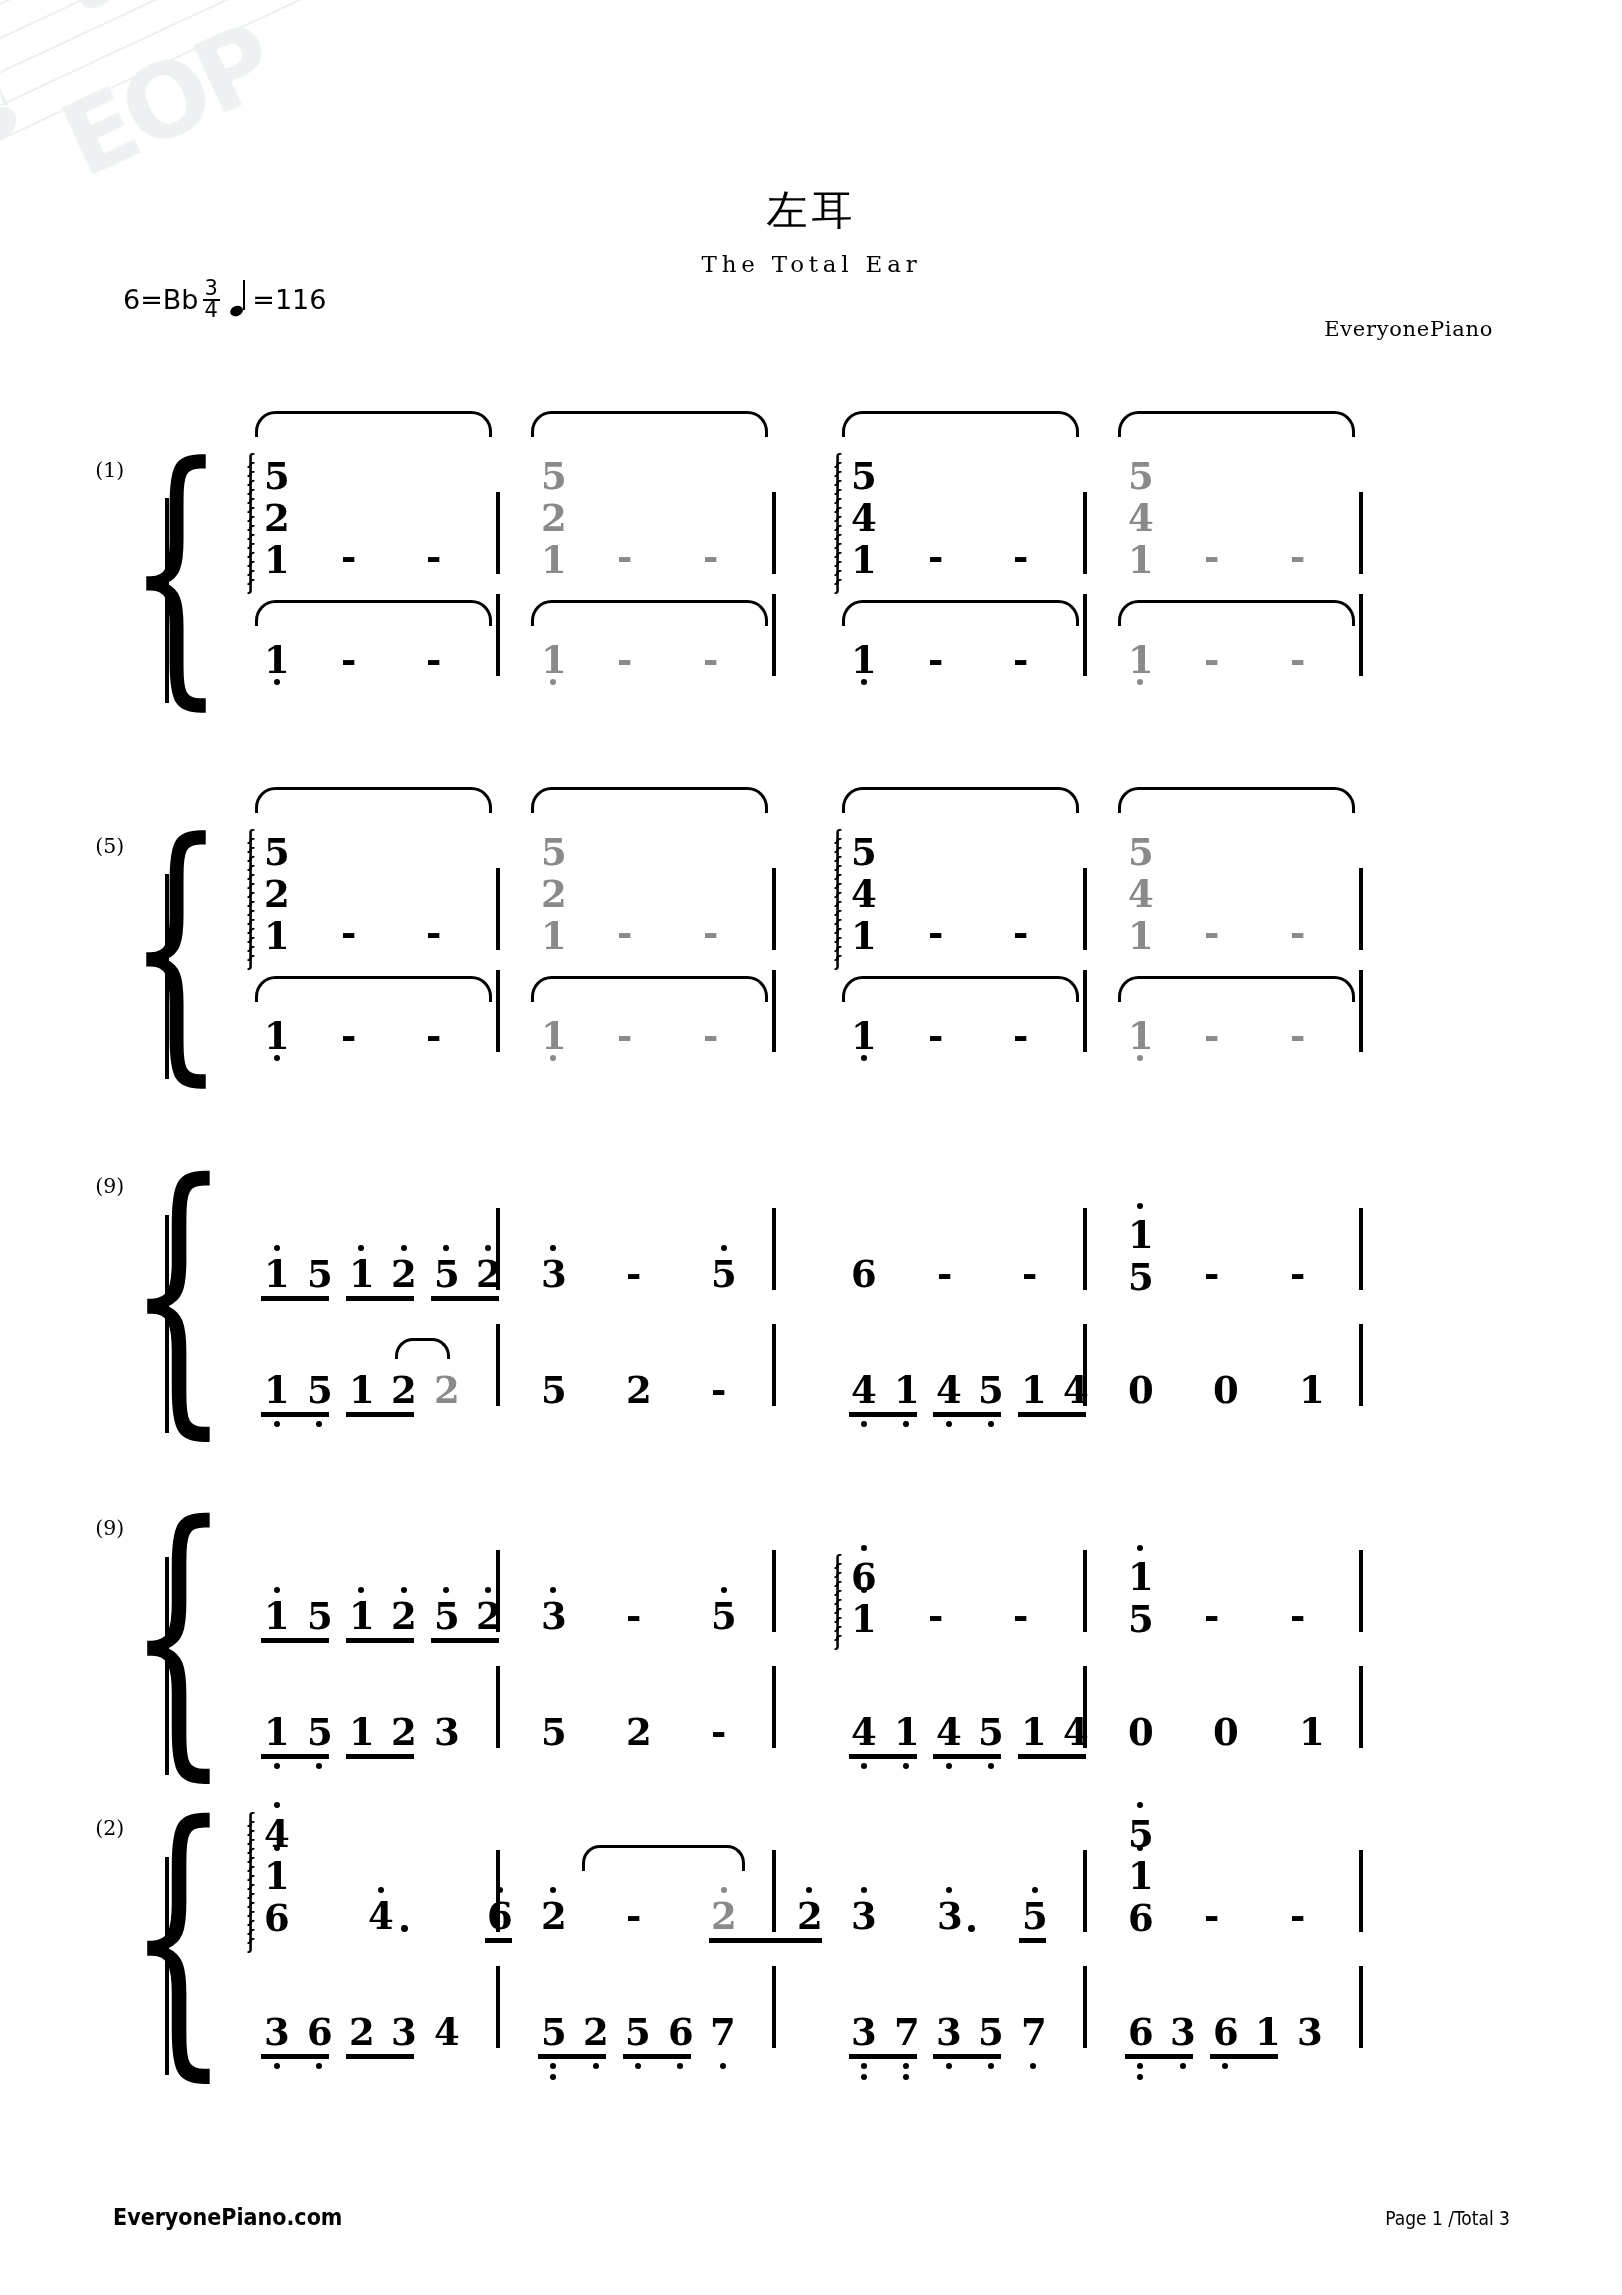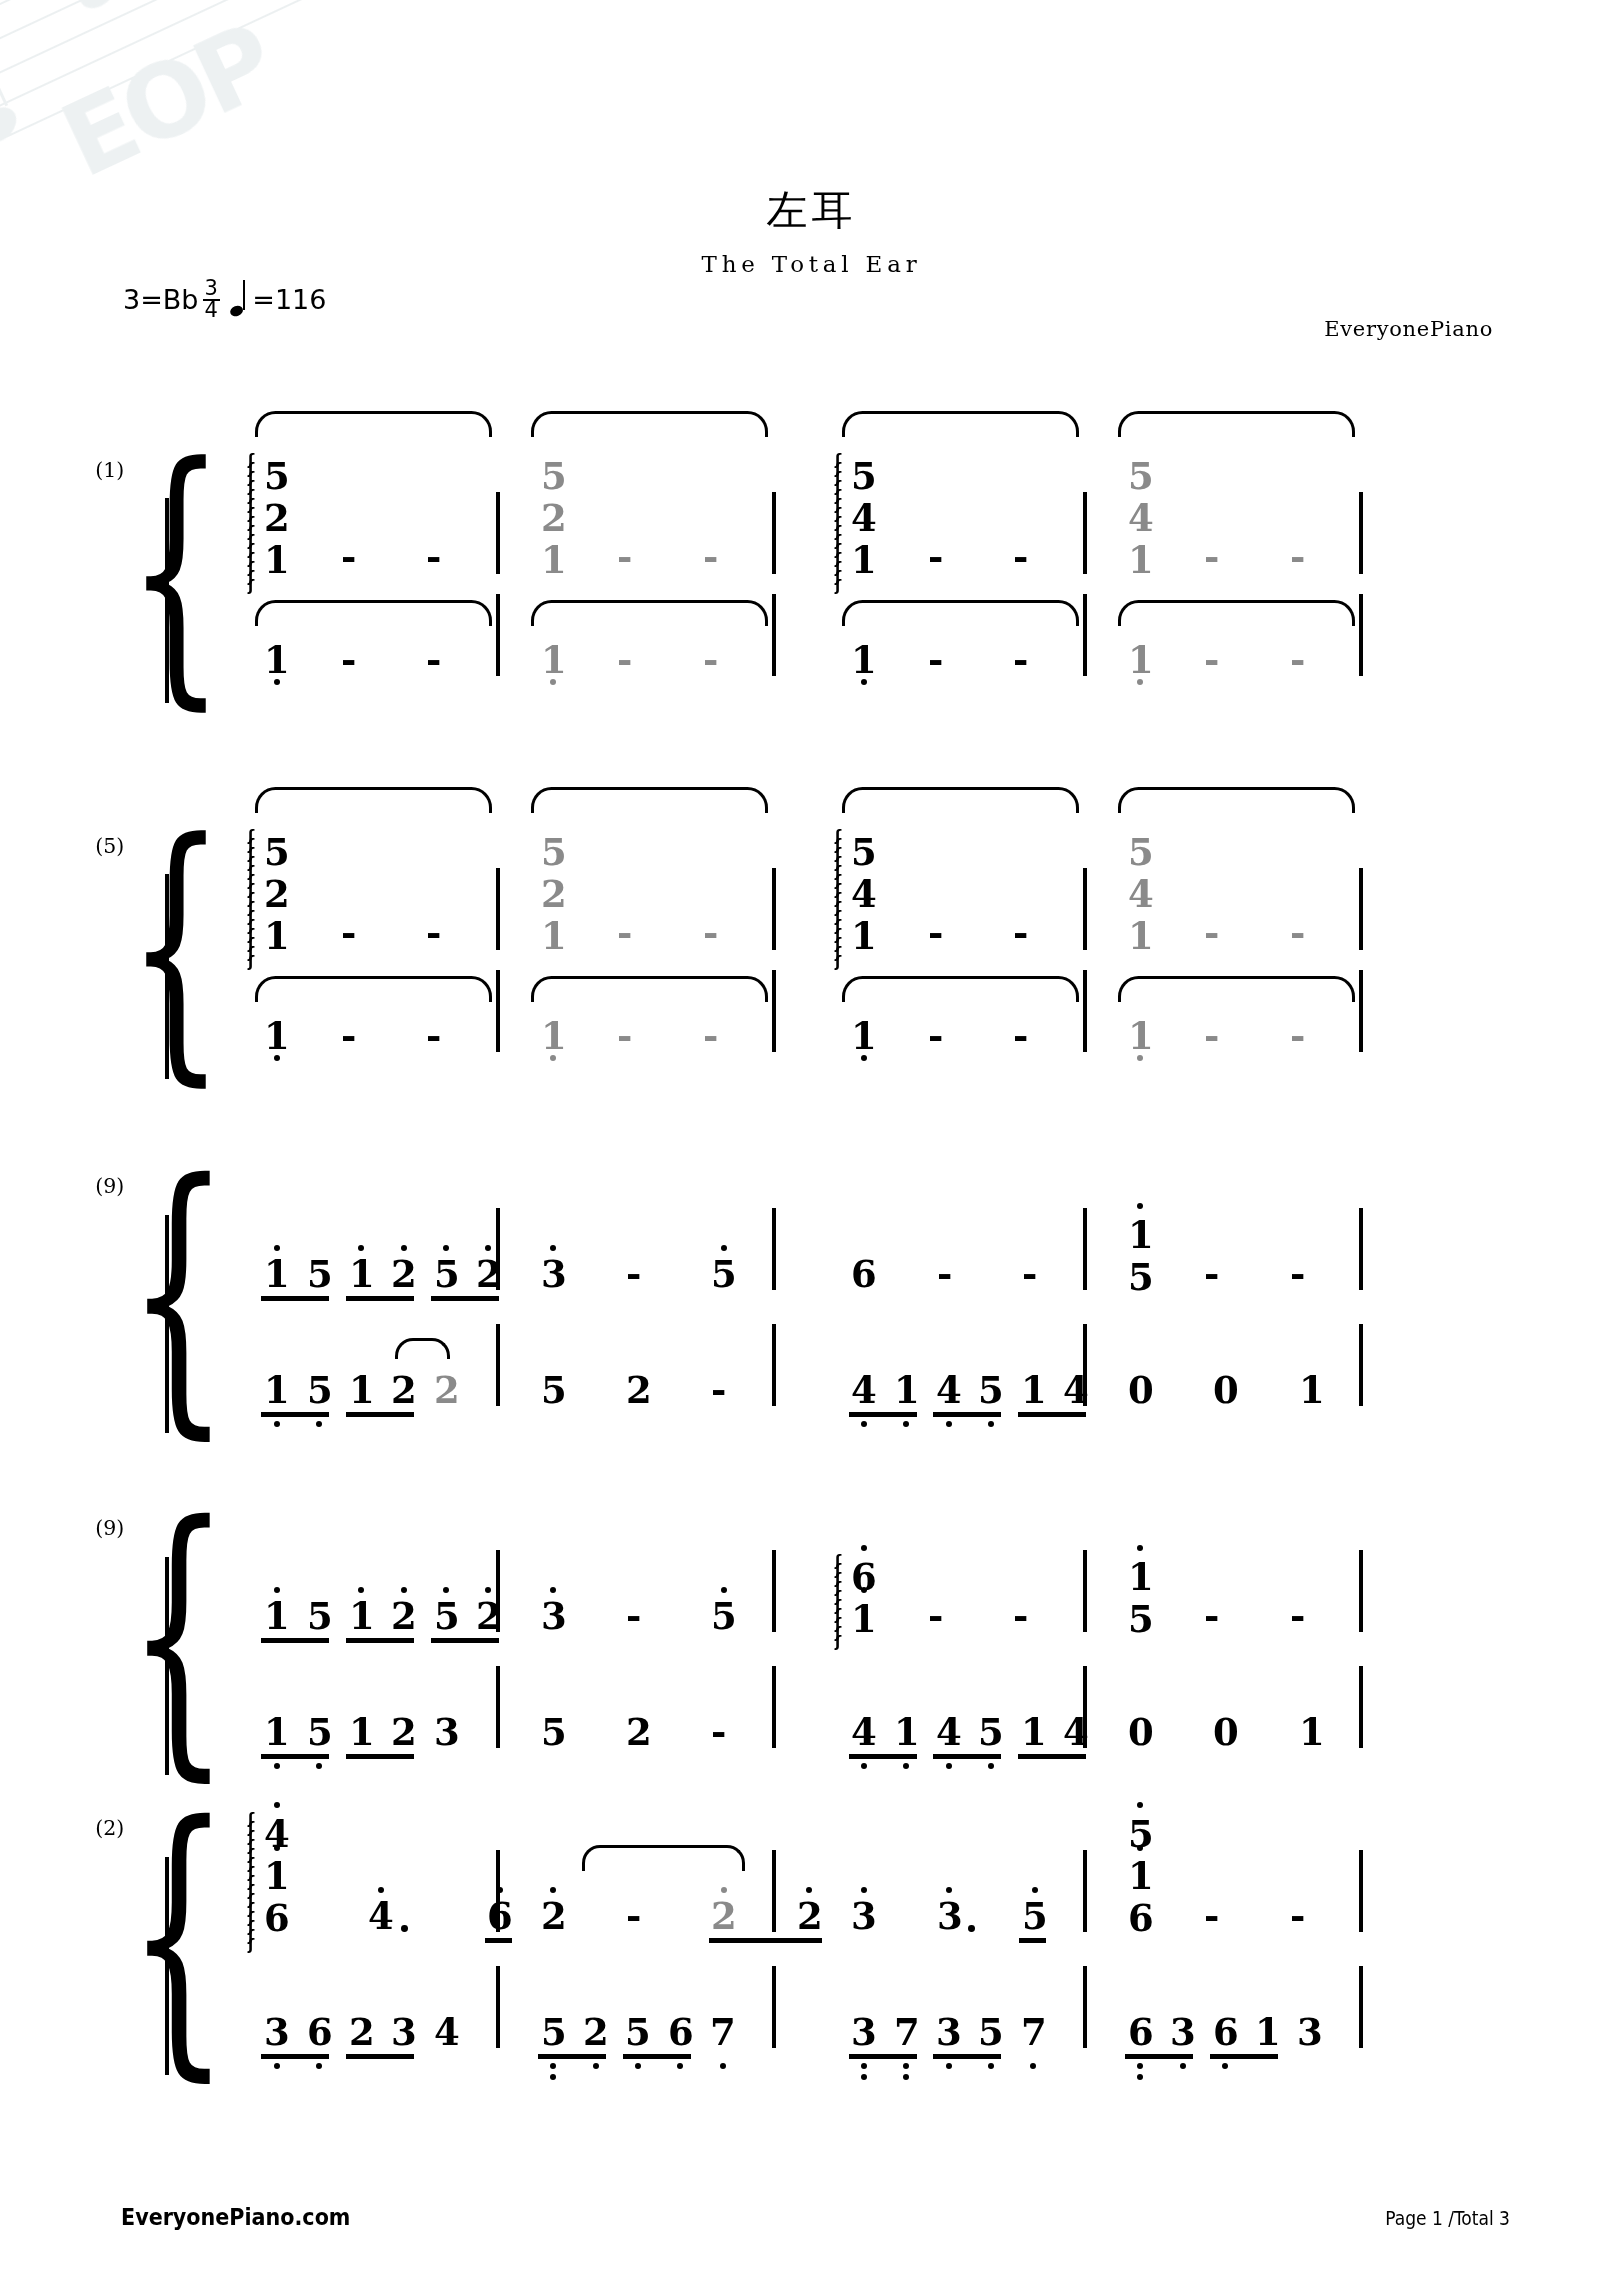--- a/index.html
+++ b/index.html
@@ -27,21 +27,21 @@
      line-height:.95;font-size:21px;margin:0 2.7px;}
   .frac .num{border-bottom:2px solid #000;padding:0 2px;}
   .qnote{display:inline-block;position:relative;width:18px;height:31px;margin:0 3.4px 0 5.5px;}
   .qnote .h{position:absolute;left:0;bottom:0;width:13px;height:9.6px;background:#000;
      border-radius:50%;transform:rotate(-20deg);}
   .qnote .s{position:absolute;right:2.7px;bottom:5.5px;width:2px;height:30px;background:#000;}
   .credit{position:absolute;right:130px;top:317px;font-size:21px;
      font-family:"DejaVu Serif",serif;letter-spacing:0.7px;}
 
   
-  .foot-left{position:absolute;left:121px;top:2204px;font-size:23px;
+  .foot-left{position:absolute;left:113px;top:2204px;font-size:23px;
      font-family:"DejaVu Sans Condensed","DejaVu Sans",sans-serif;font-weight:600;}
   .foot-right{position:absolute;right:113px;top:2207px;font-size:19px;
      font-family:"DejaVu Sans Condensed","DejaVu Sans",sans-serif;}
 
   
   .system{position:absolute;left:102px;width:1413px;}
   .sysno{position:absolute;left:0px;top:-5.5px;font-size:20.5px;
      font-family:"DejaVu Serif",serif;}
   .brace{position:absolute;left:31px;font-size:171px;line-height:.74;
      font-family:"DejaVu Serif",serif;font-weight:300;transform:scaleX(.55);
@@ -98,21 +98,21 @@
   <div class="stm" style="left:41px;top:44px"></div>
   <div class="nh" style="left:153px;top:42px"></div>
 
   <div class="eop">EOP</div>
 </div>
 
 <div class="title-cn">左耳</div>
 <div class="title-en">The Total Ear</div>
 
 <div class="tempo">
-  <span>3=Bb</span>
+  <span>6=Bb</span>
   <span class="frac">
     <span class="num">3</span>
     <span class="den">4</span>
   </span>
   <span class="qnote">
       <span class="h"></span>
       <span class="s"></span>
     </span>
   <span>=116</span>
 </div>

